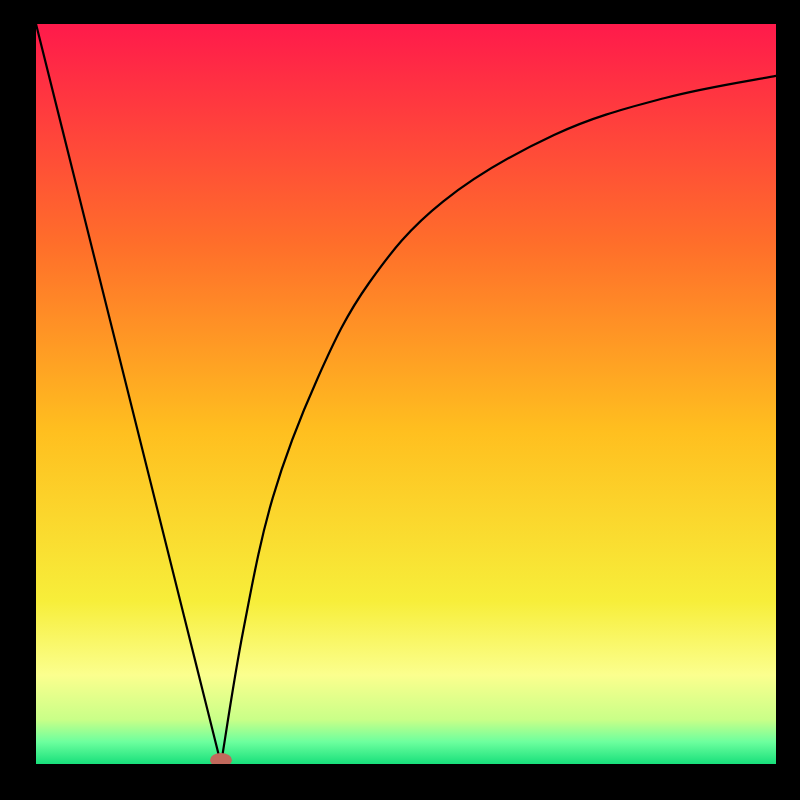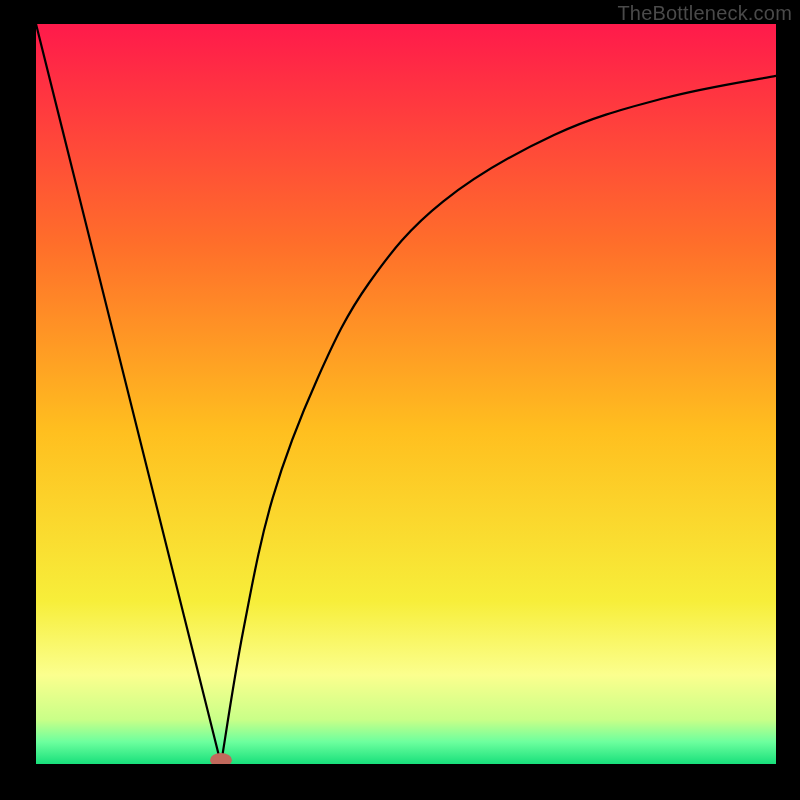--- a/index.html
+++ b/index.html
@@ -37,21 +37,20 @@
   svg {
     display: block;
     width: 740px;
     height: 740px;
   }
 </style>
 </head>
 <body>
 
 <div class="frame">
-  <div class="watermark">TheBottleneck.com</div>
   <div class="plot-wrap">
     <svg id="chart-svg" viewBox="0 0 740 740">
         <defs>
           <linearGradient id="bg-grad" x1="0" y1="0" x2="0" y2="1">
             <stop offset="0%" stop-color="#ff1a4b"></stop>
             <stop offset="30%" stop-color="#ff6f2a"></stop>
             <stop offset="55.00000000000001%" stop-color="#ffbf1f"></stop>
             <stop offset="78%" stop-color="#f7ee3a"></stop>
             <stop offset="88%" stop-color="#fbff8e"></stop>
             <stop offset="94%" stop-color="#c9ff88"></stop>

